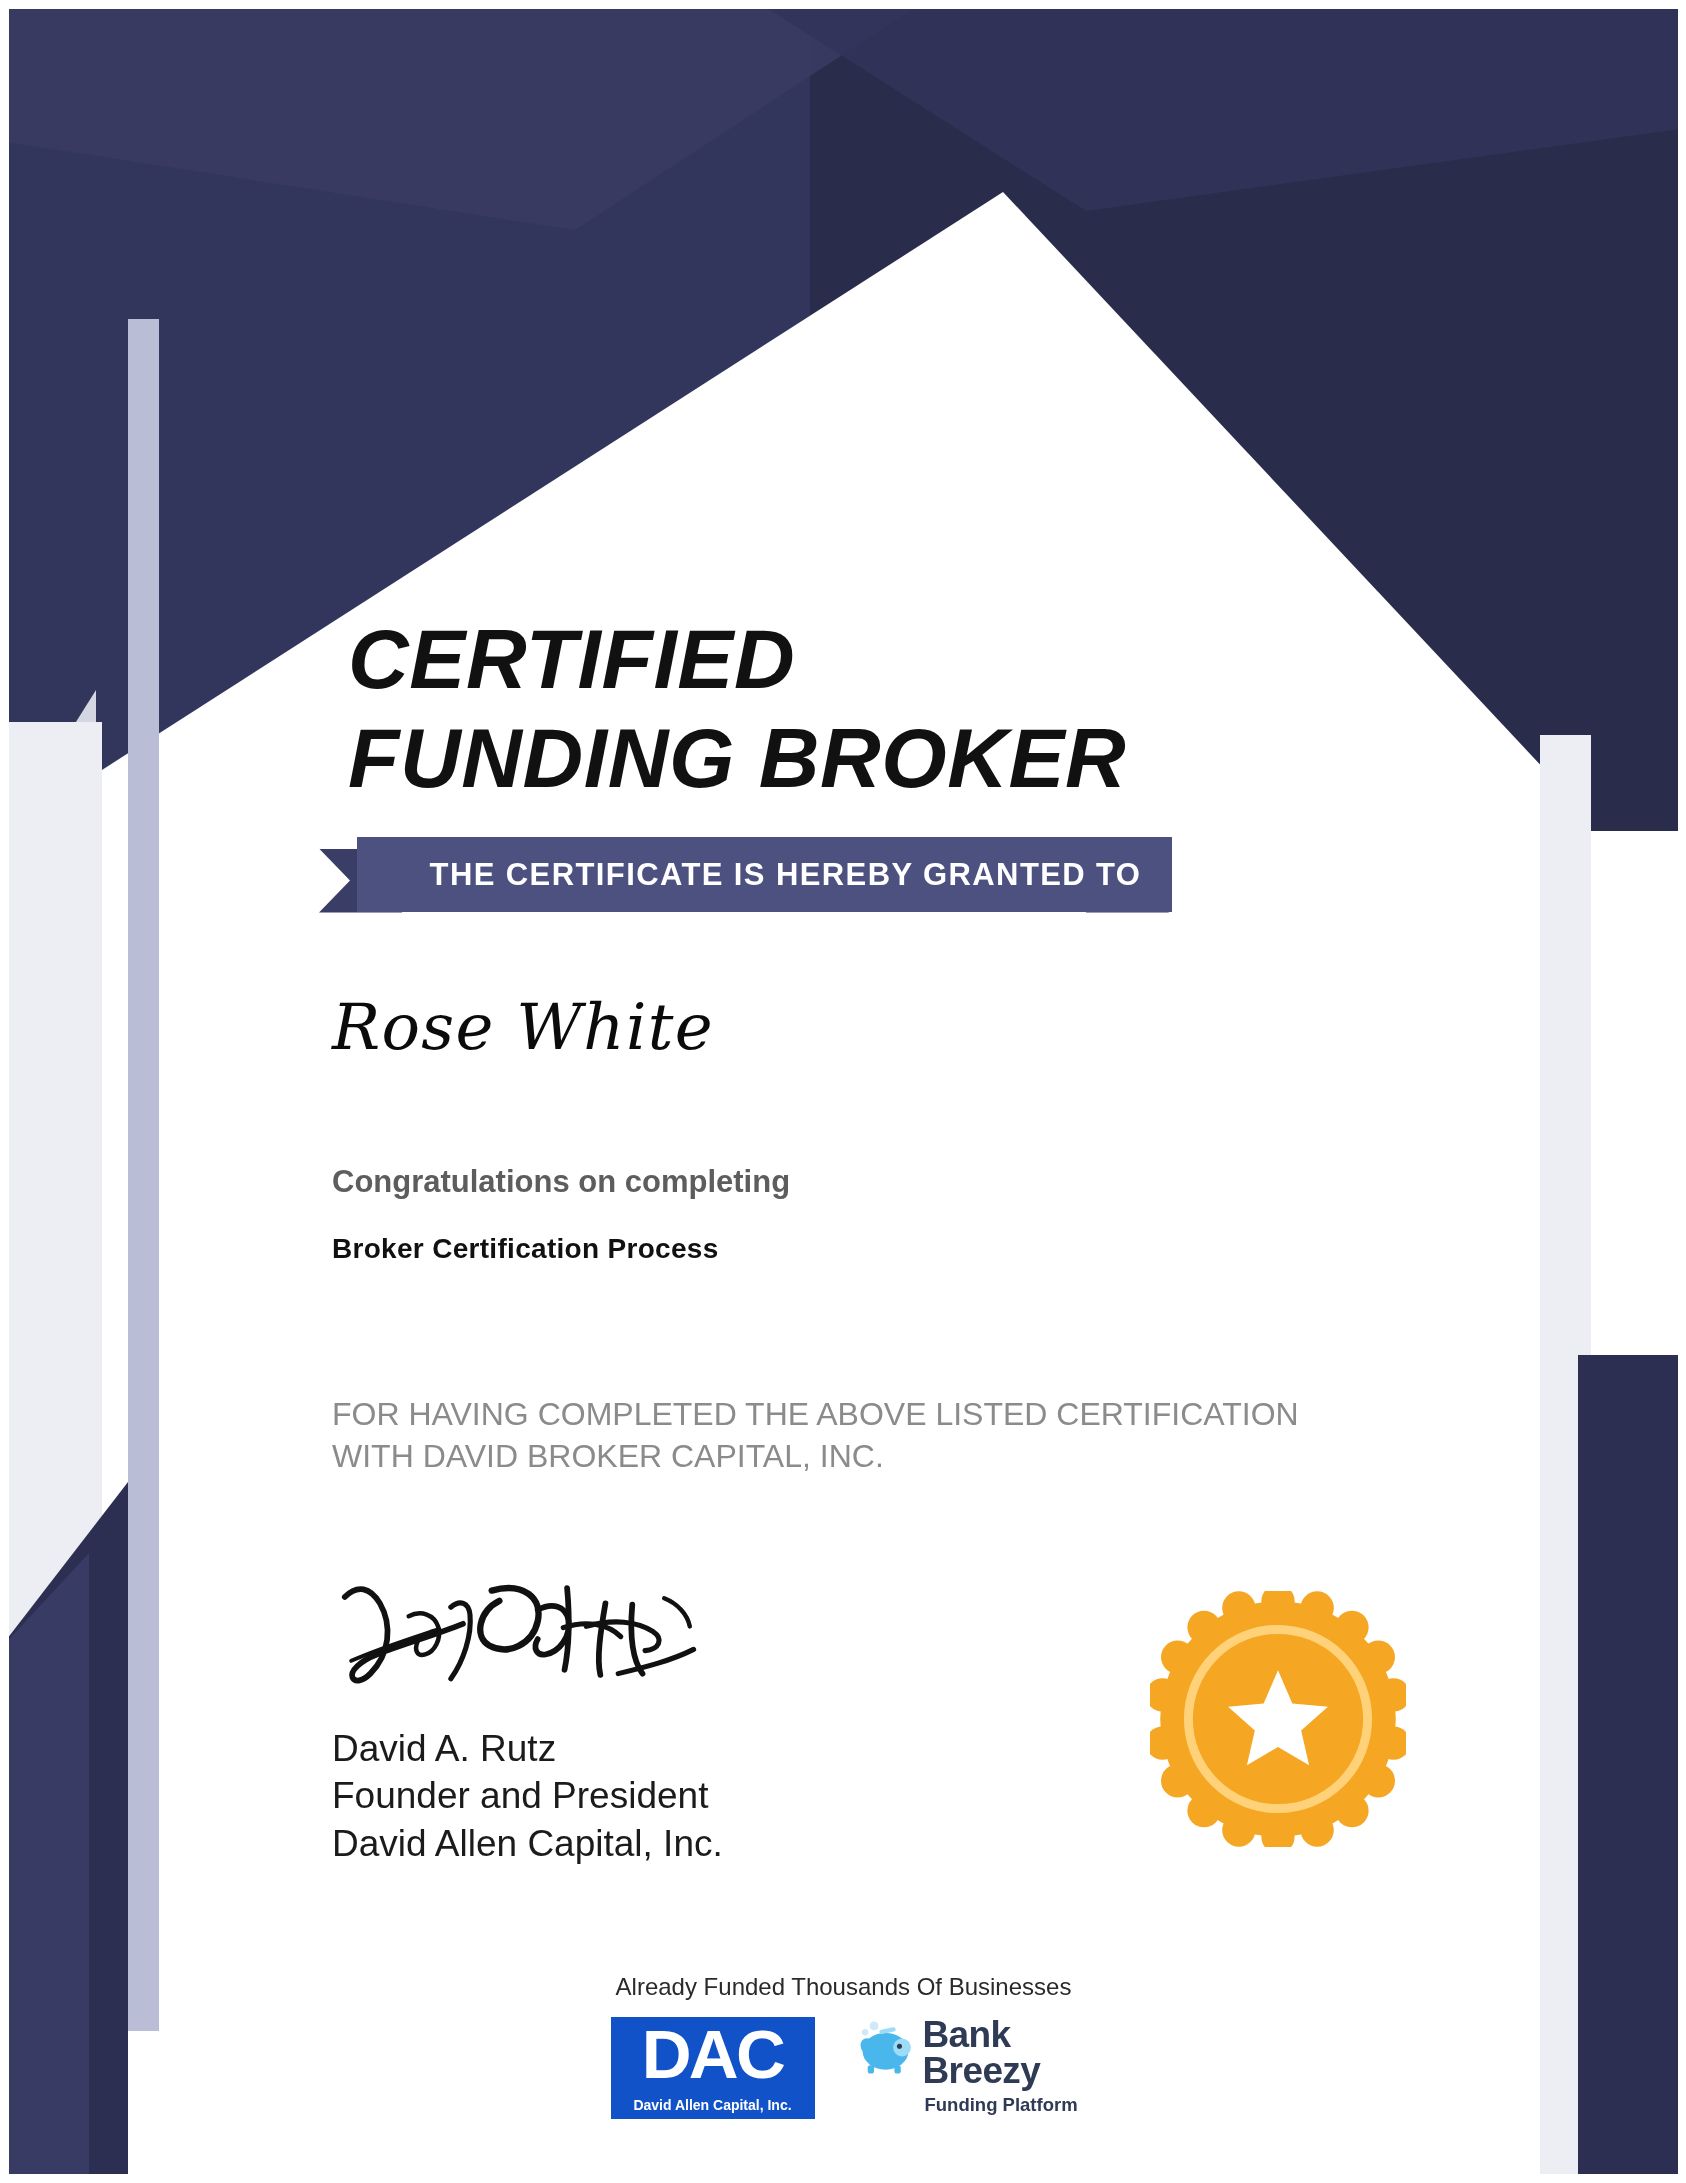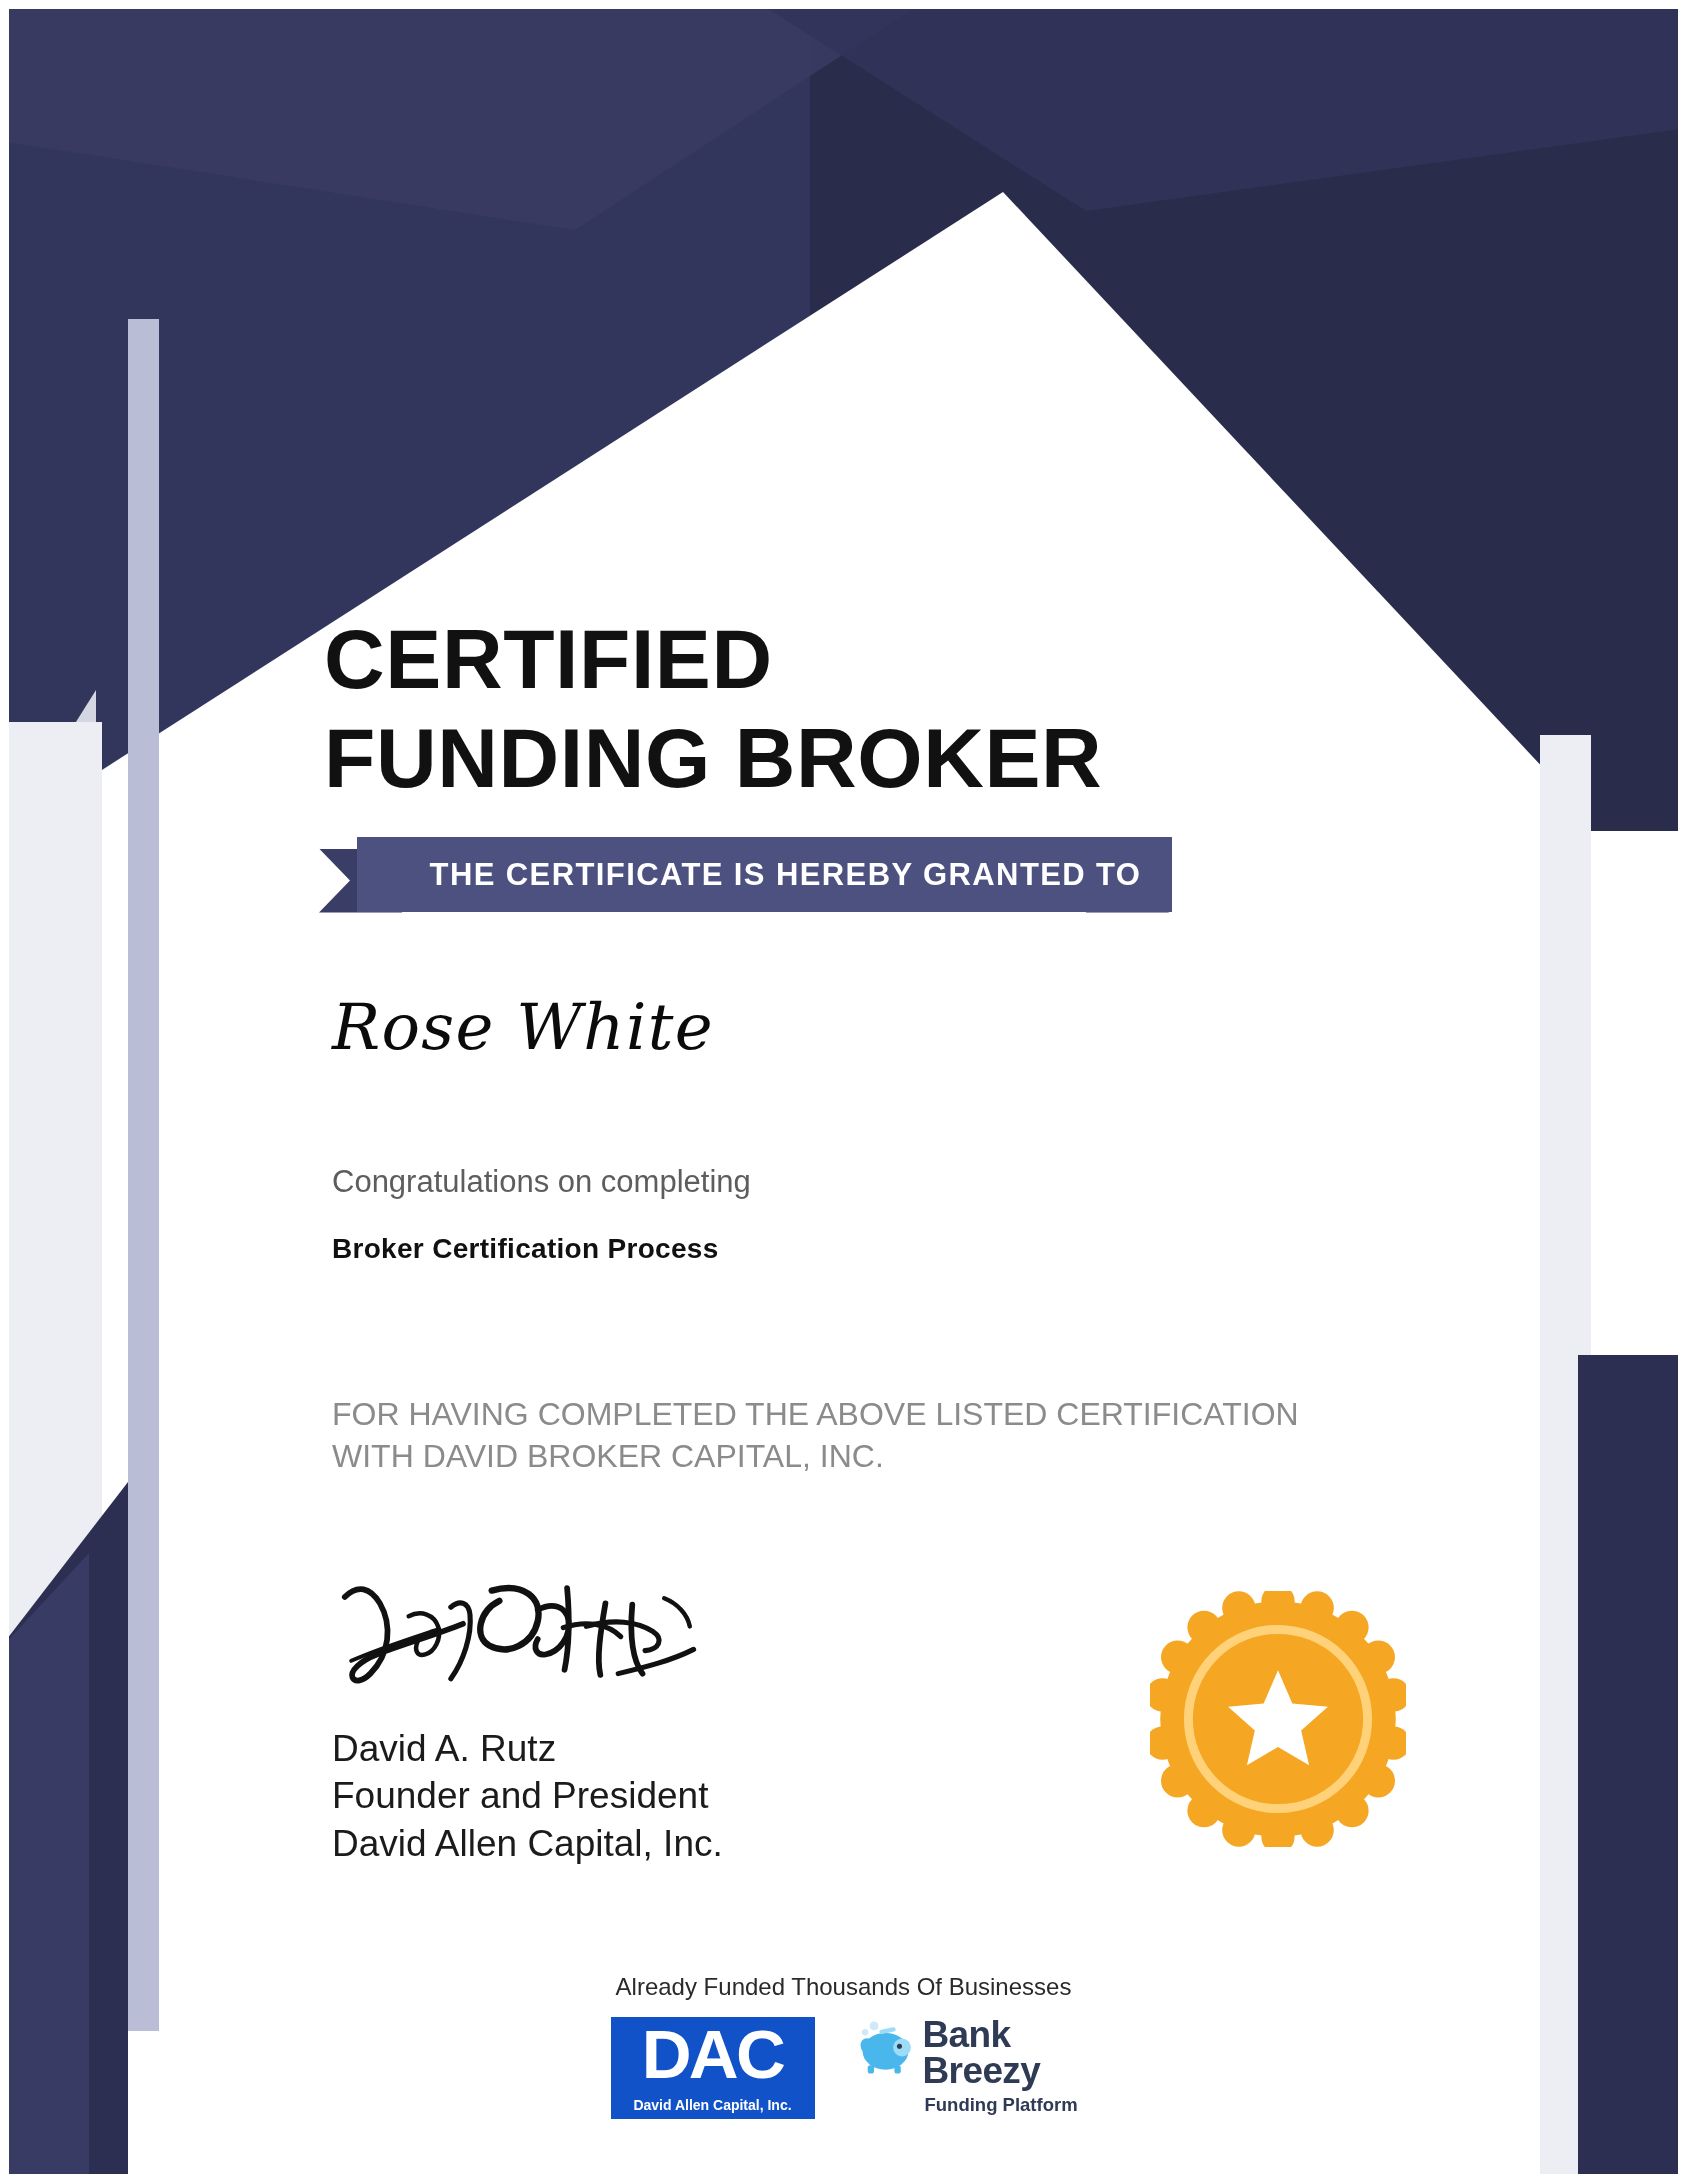--- a/index.html
+++ b/index.html
@@ -172,23 +172,24 @@
   .content {
     position: absolute;
     left: 0;
     top: 0;
     width: 1687px;
     height: 2183px;
   }
 
   .title-block {
     position: absolute;
-    left: 324px;
+    left: 348px;
     top: 610px;
     width: 1086px;
+    font-style: italic;
   }
   .title-line {
     font-size: 84px;
     font-weight: bold;
     color: #111111;
     letter-spacing: 0.6px;
     line-height: 1.18;
     white-space: nowrap;
   }
 
@@ -249,20 +250,21 @@
     letter-spacing: 1.3px;
     margin-top: 32px;
   }
 
   .congrats {
     position: absolute;
     left: 332px;
     top: 1164px;
     font-size: 31px;
     color: #5d5d5d;
+    font-weight: bold;
   }
 
   .course {
     position: absolute;
     left: 332px;
     top: 1233px;
     font-size: 28px;
     font-weight: bold;
     color: #111111;
     letter-spacing: 0.3px;

